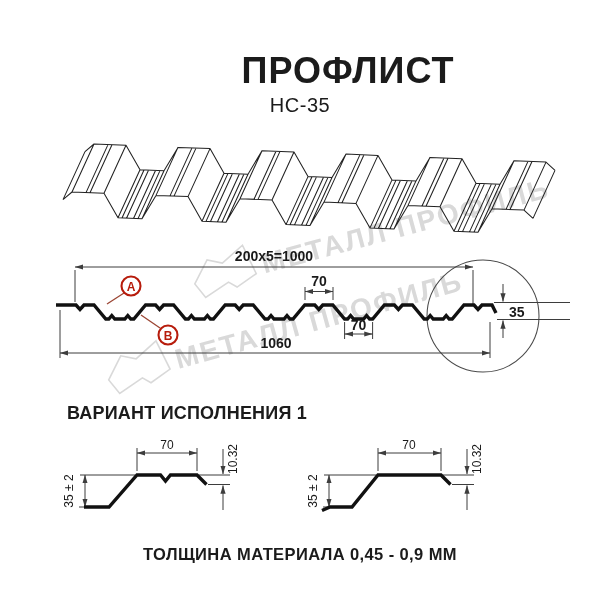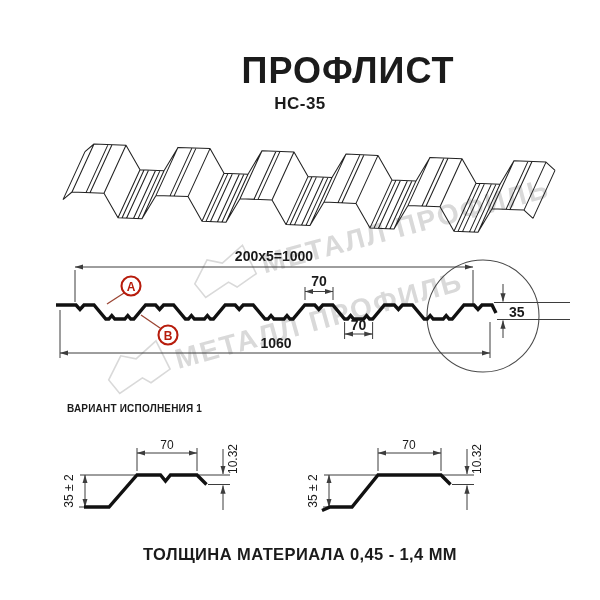--- a/index.html
+++ b/index.html
@@ -1,21 +1,21 @@
 <!DOCTYPE html>
 <html><head>
 <meta charset="utf-8">
 <style>
   html,body{margin:0;padding:0;background:#fff;}
   #stage{position:relative;width:600px;height:600px;background:#fff;overflow:hidden;
          font-family:"Liberation Sans",sans-serif;color:#1b1b1b;}
   .abs{position:absolute;}
   #title{top:50px;left:0;width:600px;text-align:center;font-size:36px;font-weight:bold;letter-spacing:1px;margin-left:48px;}
-  #subtitle{top:94px;left:0;width:600px;text-align:center;font-size:17px;font-weight:bold;letter-spacing:.5px;}
-  #v1title{top:403px;left:67px;font-size:10px;font-weight:bold;letter-spacing:.2px;}
+  #subtitle{top:94px;left:0;width:600px;text-align:center;font-size:20px;font-weight:normal;letter-spacing:.5px;}
+  #v1title{top:403px;left:67px;font-size:18px;font-weight:bold;letter-spacing:.2px;}
   #v2title{top:403px;left:312px;font-size:12.5px;font-weight:bold;letter-spacing:.2px;line-height:1.4;}
   #footer{top:545px;left:0;width:600px;text-align:center;font-size:16.5px;font-weight:bold;letter-spacing:.4px;}
   svg{position:absolute;top:0;left:0;}
   .thin{stroke:#3d3d3d;stroke-width:1;fill:none;}
   .dim{stroke:#3d3d3d;stroke-width:1;fill:none;}
   .prof{stroke:#111;stroke-width:3.4;fill:none;stroke-linejoin:miter;stroke-miterlimit:6;}
   .p3d{stroke:#222;stroke-width:1.05;fill:none;stroke-linejoin:round;}
   .dimtxt{font-family:"Liberation Sans",sans-serif;font-size:14px;font-weight:bold;fill:#1a1a1a;}
   .dimtxt2{font-family:"Liberation Sans",sans-serif;font-size:12px;fill:#1a1a1a;}
   .redc{stroke:#b71c0c;stroke-width:2.1;fill:#fff;}
@@ -109,14 +109,14 @@
       <path class="prof" d="M322,510.5 L330,507 L352,507 L378,475 L441,475 L450.5,484.5"></path>
       <text class="dimtxt2" x="409" y="449" text-anchor="middle" font-size="13">70</text>
       <text class="dimtxt2" transform="translate(481,459) rotate(-90)" text-anchor="middle">10.32</text>
       <text class="dimtxt2" transform="translate(317,491) rotate(-90)" text-anchor="middle">35 ± 2</text>
     </g>
   </svg>
 
   <div id="title" class="abs">ПРОФЛИСТ</div>
   <div id="subtitle" class="abs">НС-35</div>
   <div id="v1title" class="abs">ВАРИАНТ ИСПОЛНЕНИЯ 1</div>
-  <div id="footer" class="abs">ТОЛЩИНА МАТЕРИАЛА 0,45 - 1,4 ММ</div>
+  <div id="footer" class="abs">ТОЛЩИНА МАТЕРИАЛА 0,45 - 0,9 ММ</div>
 </div>
 
 </body></html>

